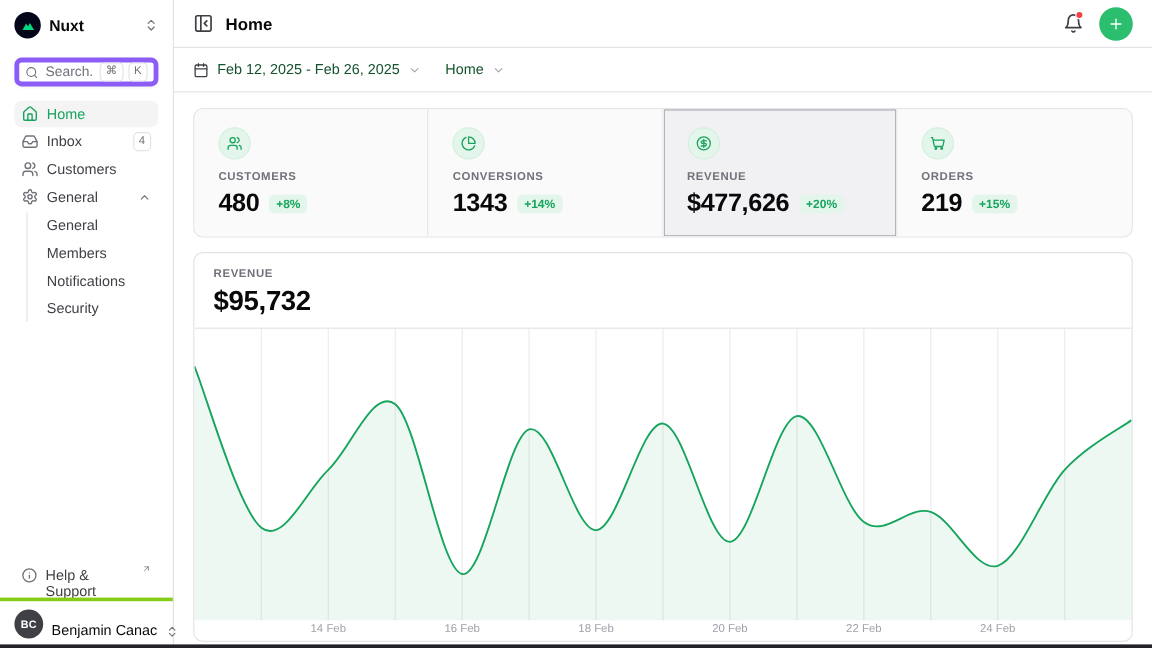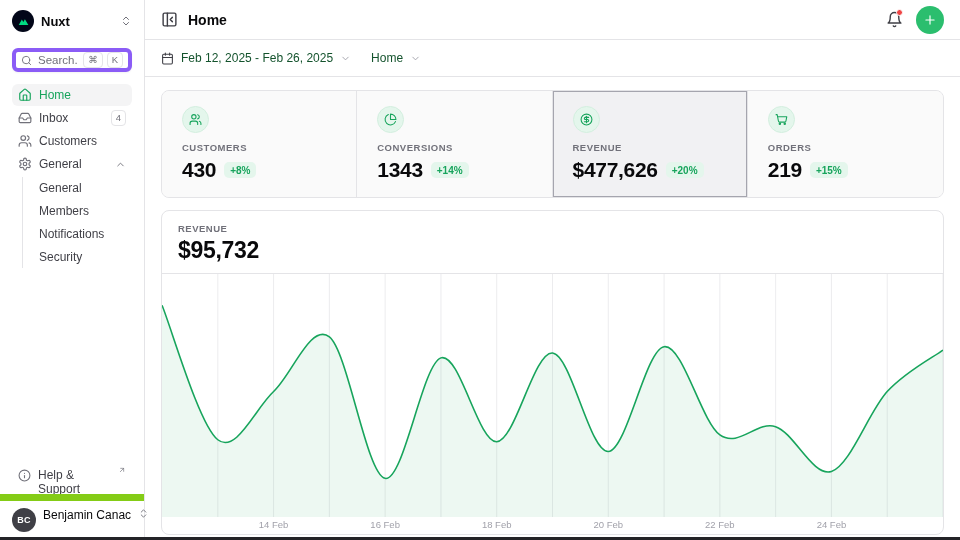--- a/index.html
+++ b/index.html
@@ -32,21 +32,21 @@
   .badge-kbd { margin-left:auto; }
   .chev { margin-left:auto; color:#71717A; display:flex; }
   .sub-list { margin-left:10px; border-left:1px solid #E4E4E7; padding-left:12px; display:flex; flex-direction:column; gap:1px; margin-top:1px; }
   .sub-item { height:22px; display:flex; align-items:center; font-size:12px; color:#3F3F46; font-weight:500; border-radius:6px; padding:0 4px; cursor:pointer; }
 
   .sidebar-footer { margin-top:auto; display:flex; flex-direction:column; gap:1px; padding-bottom:7px; }
   .footer-item { display:flex; align-items:flex-start; gap:7px; height:22px; font-size:12px; color:#3F3F46; font-weight:500; padding:3px 6px 0; border-radius:6px; cursor:pointer; }
   .footer-item .icon { color:#71717A; display:flex; margin-top:1px; }
   .ext { color:#71717A; display:flex; margin-top:-2px; }
 
-  .user-row { border-top:7px solid #84cc16; margin:0 -12px; padding:7px 12px 8px; display:flex; align-items:flex-start; gap:7px; cursor:pointer; }
+  .user-row { border-top:3px solid #84cc16; margin:0 -12px; padding:7px 12px 8px; display:flex; align-items:flex-end; gap:7px; cursor:pointer; }
   .avatar { width:24px; height:24px; border-radius:50%; background:#3F3F46; color:#fff; font-size:9px; display:flex; align-items:center; justify-content:center; font-weight:700; letter-spacing:.3px; flex:0 0 auto; }
   .user-name { font-size:12px; font-weight:500; white-space:nowrap; }
   .user-chev { margin-left:auto; color:#71717A; display:flex; }
 
   
   .main { flex:1; display:flex; flex-direction:column; min-width:0; }
   .main-header { height:40px; min-height:40px; border-bottom:1px solid #E4E4E7; display:flex; align-items:center; padding:0 16px; gap:10px; }
   .collapse-btn { color:#3F3F46; display:flex; background:none; border:none; padding:0; cursor:pointer; }
   .page-title { font-size:14px; font-weight:700; }
   .header-right { margin-left:auto; display:flex; align-items:center; gap:13px; }
@@ -279,21 +279,21 @@
           <span class="stat-icon">
             <svg class="lucide" width="13" height="13" viewBox="0 0 24 24" stroke-width="1.8">
                 <path d="M16 21v-2a4 4 0 0 0-4-4H6a4 4 0 0 0-4 4v2"></path>
                 <circle cx="9" cy="7" r="4"></circle>
                 <path d="M22 21v-2a4 4 0 0 0-3-3.87"></path>
                 <path d="M16 3.13a4 4 0 0 1 0 7.75"></path>
               </svg>
           </span>
           <span class="stat-label">CUSTOMERS</span>
           <span class="stat-value-row">
-            <span class="stat-value">430</span>
+            <span class="stat-value">480</span>
             <span class="delta-badge">+8%</span>
           </span>
         </div>
 
         <div class="stat-cell">
           <span class="stat-icon">
             <svg class="lucide" width="13" height="13" viewBox="0 0 24 24" stroke-width="1.8">
                 <path d="M21.21 15.89A10 10 0 1 1 8 2.83"></path>
                 <path d="M22 12A10 10 0 0 0 12 2v10z"></path>
               </svg>

